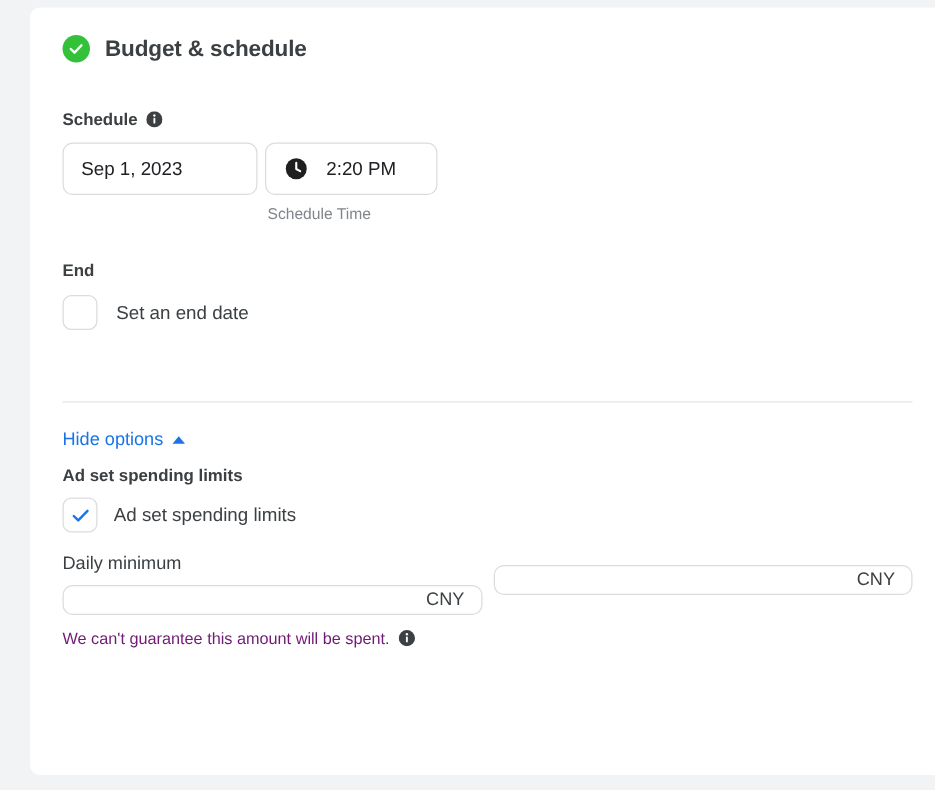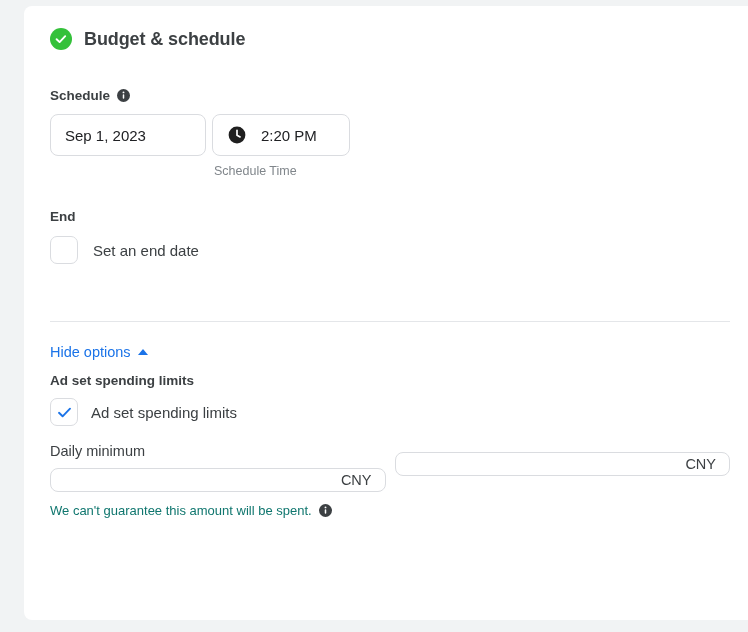--- a/index.html
+++ b/index.html
@@ -177,21 +177,21 @@
     display: flex;
     align-items: center;
     justify-content: flex-end;
     padding: 0 13px;
     font-size: 14.5px;
     color: #3c4043;
   }
   .helper {
     margin-top: 11px;
     font-size: 13px;
-    color: #0f766e;
+    color: #701a75;
     display: flex;
     align-items: center;
     gap: 7px;
   }
 </style>
 </head>
 <body>
 
 <div class="card">
   <div class="inner">

